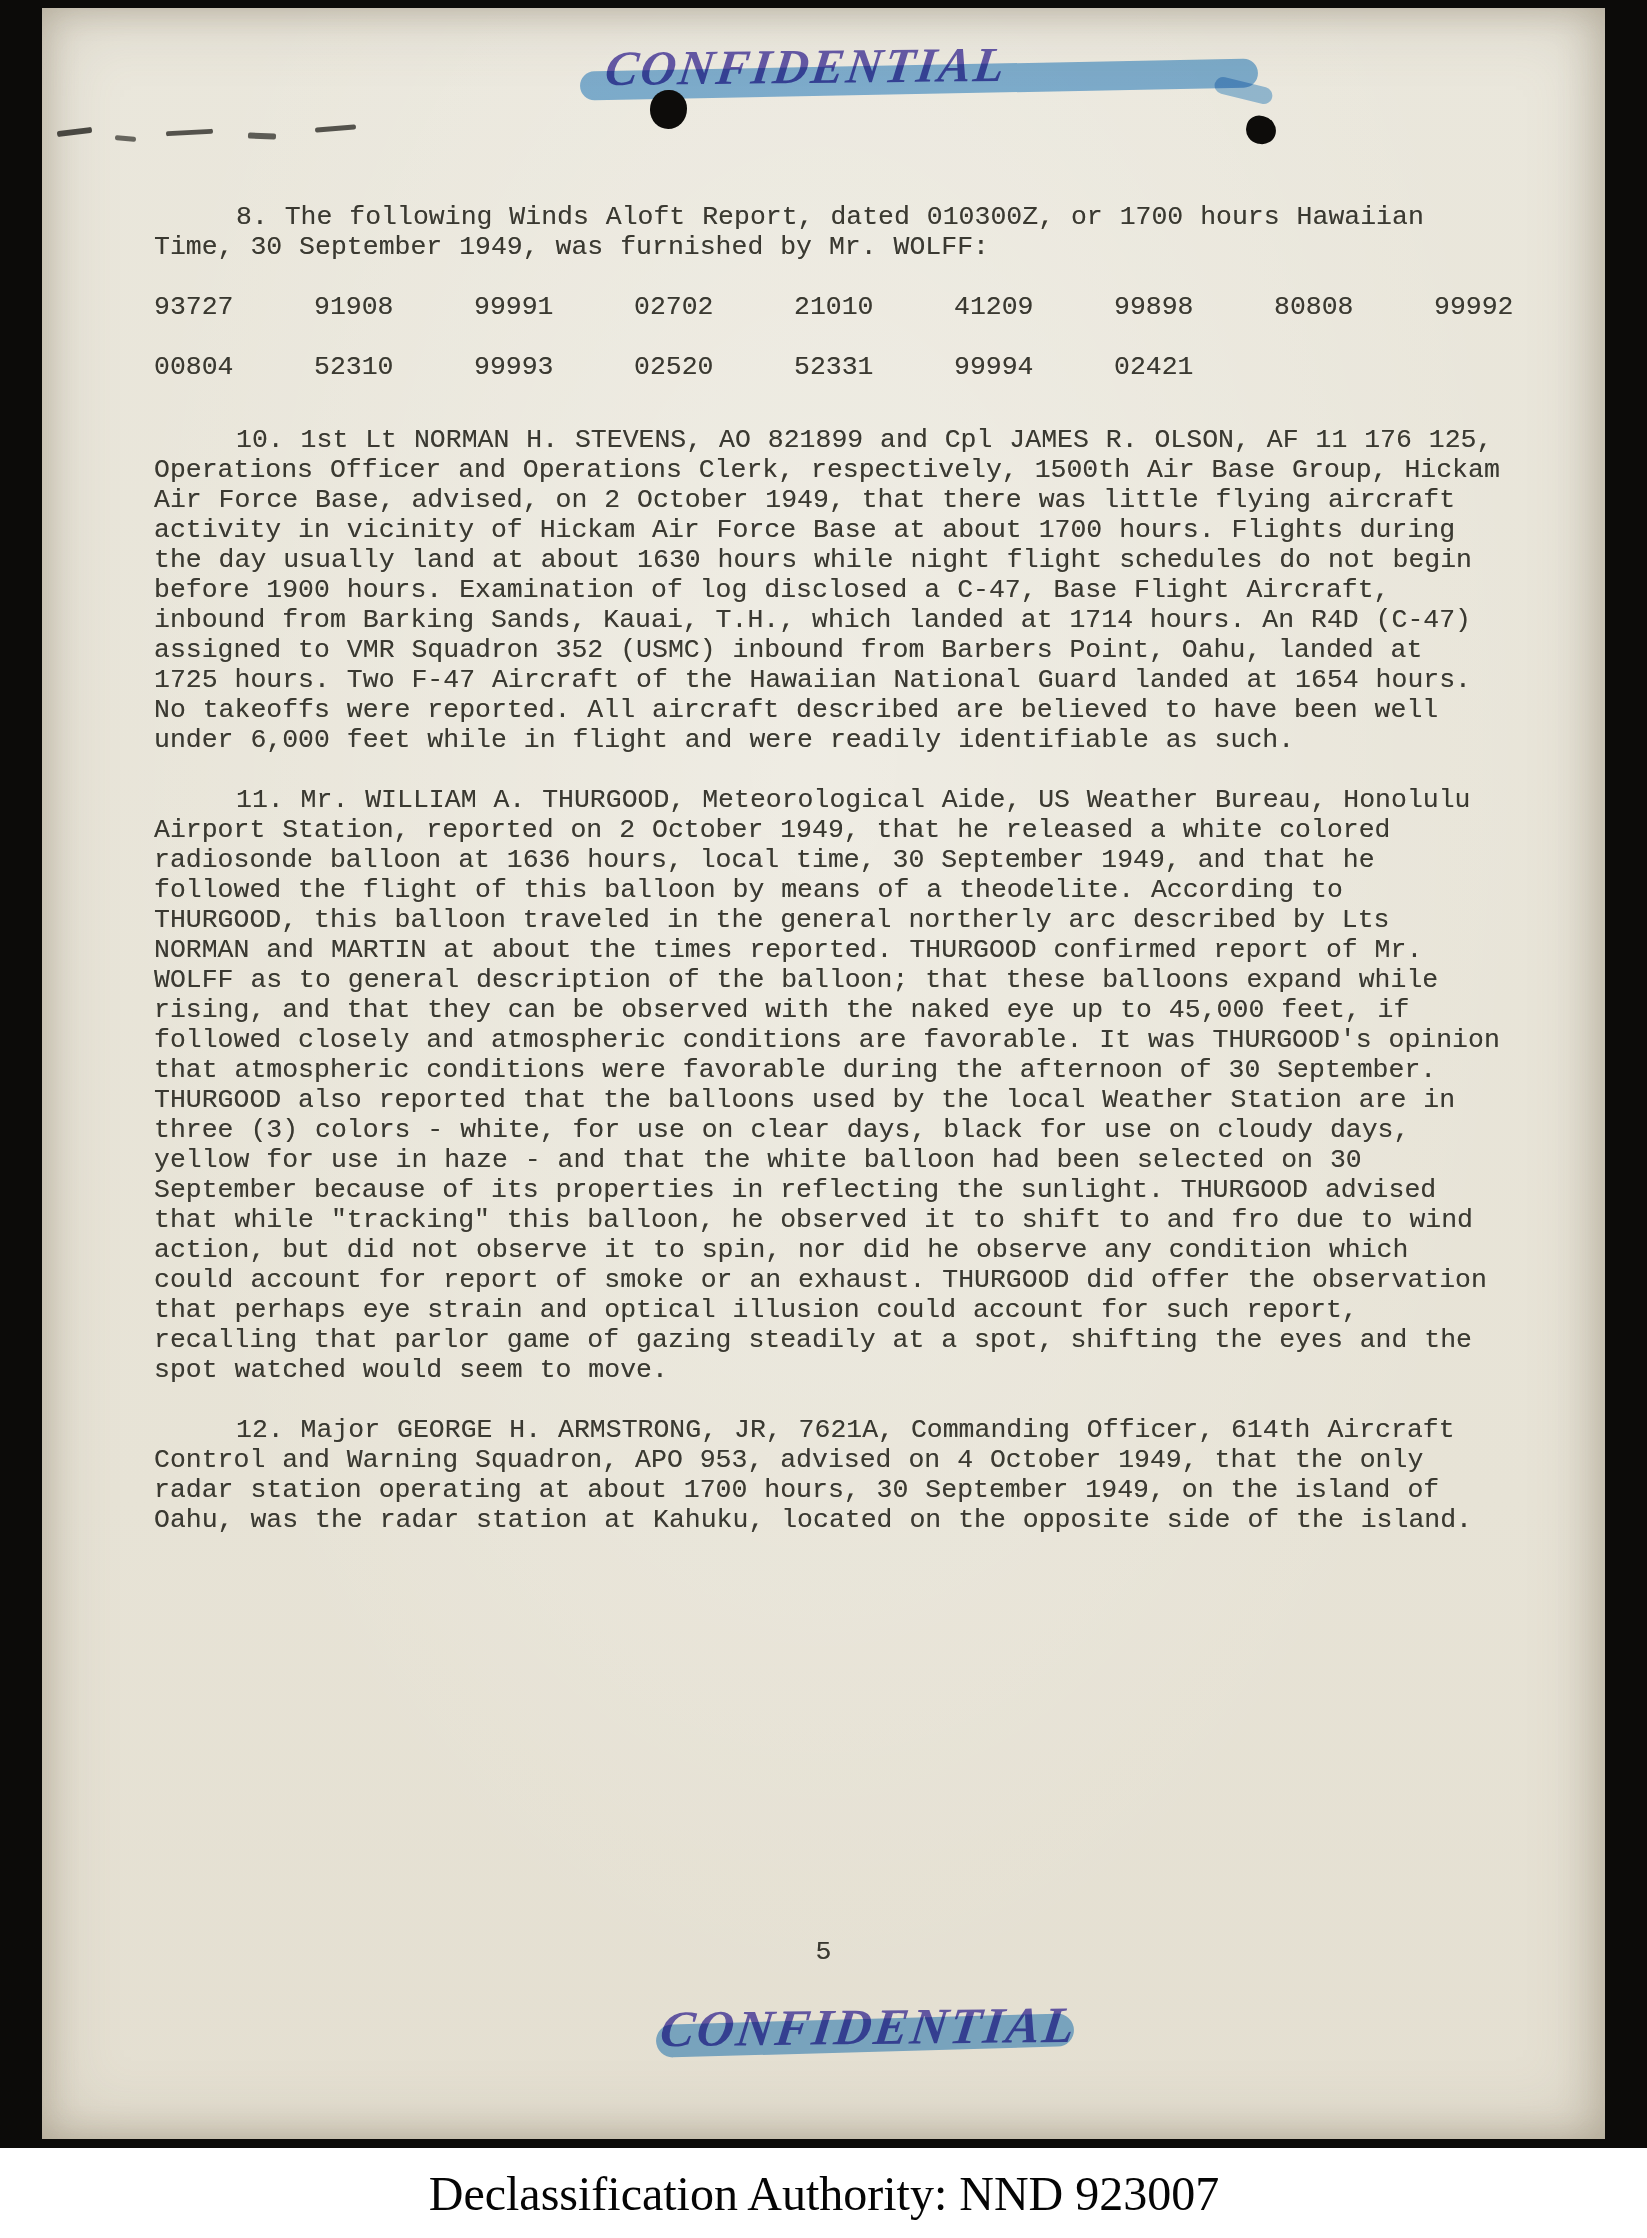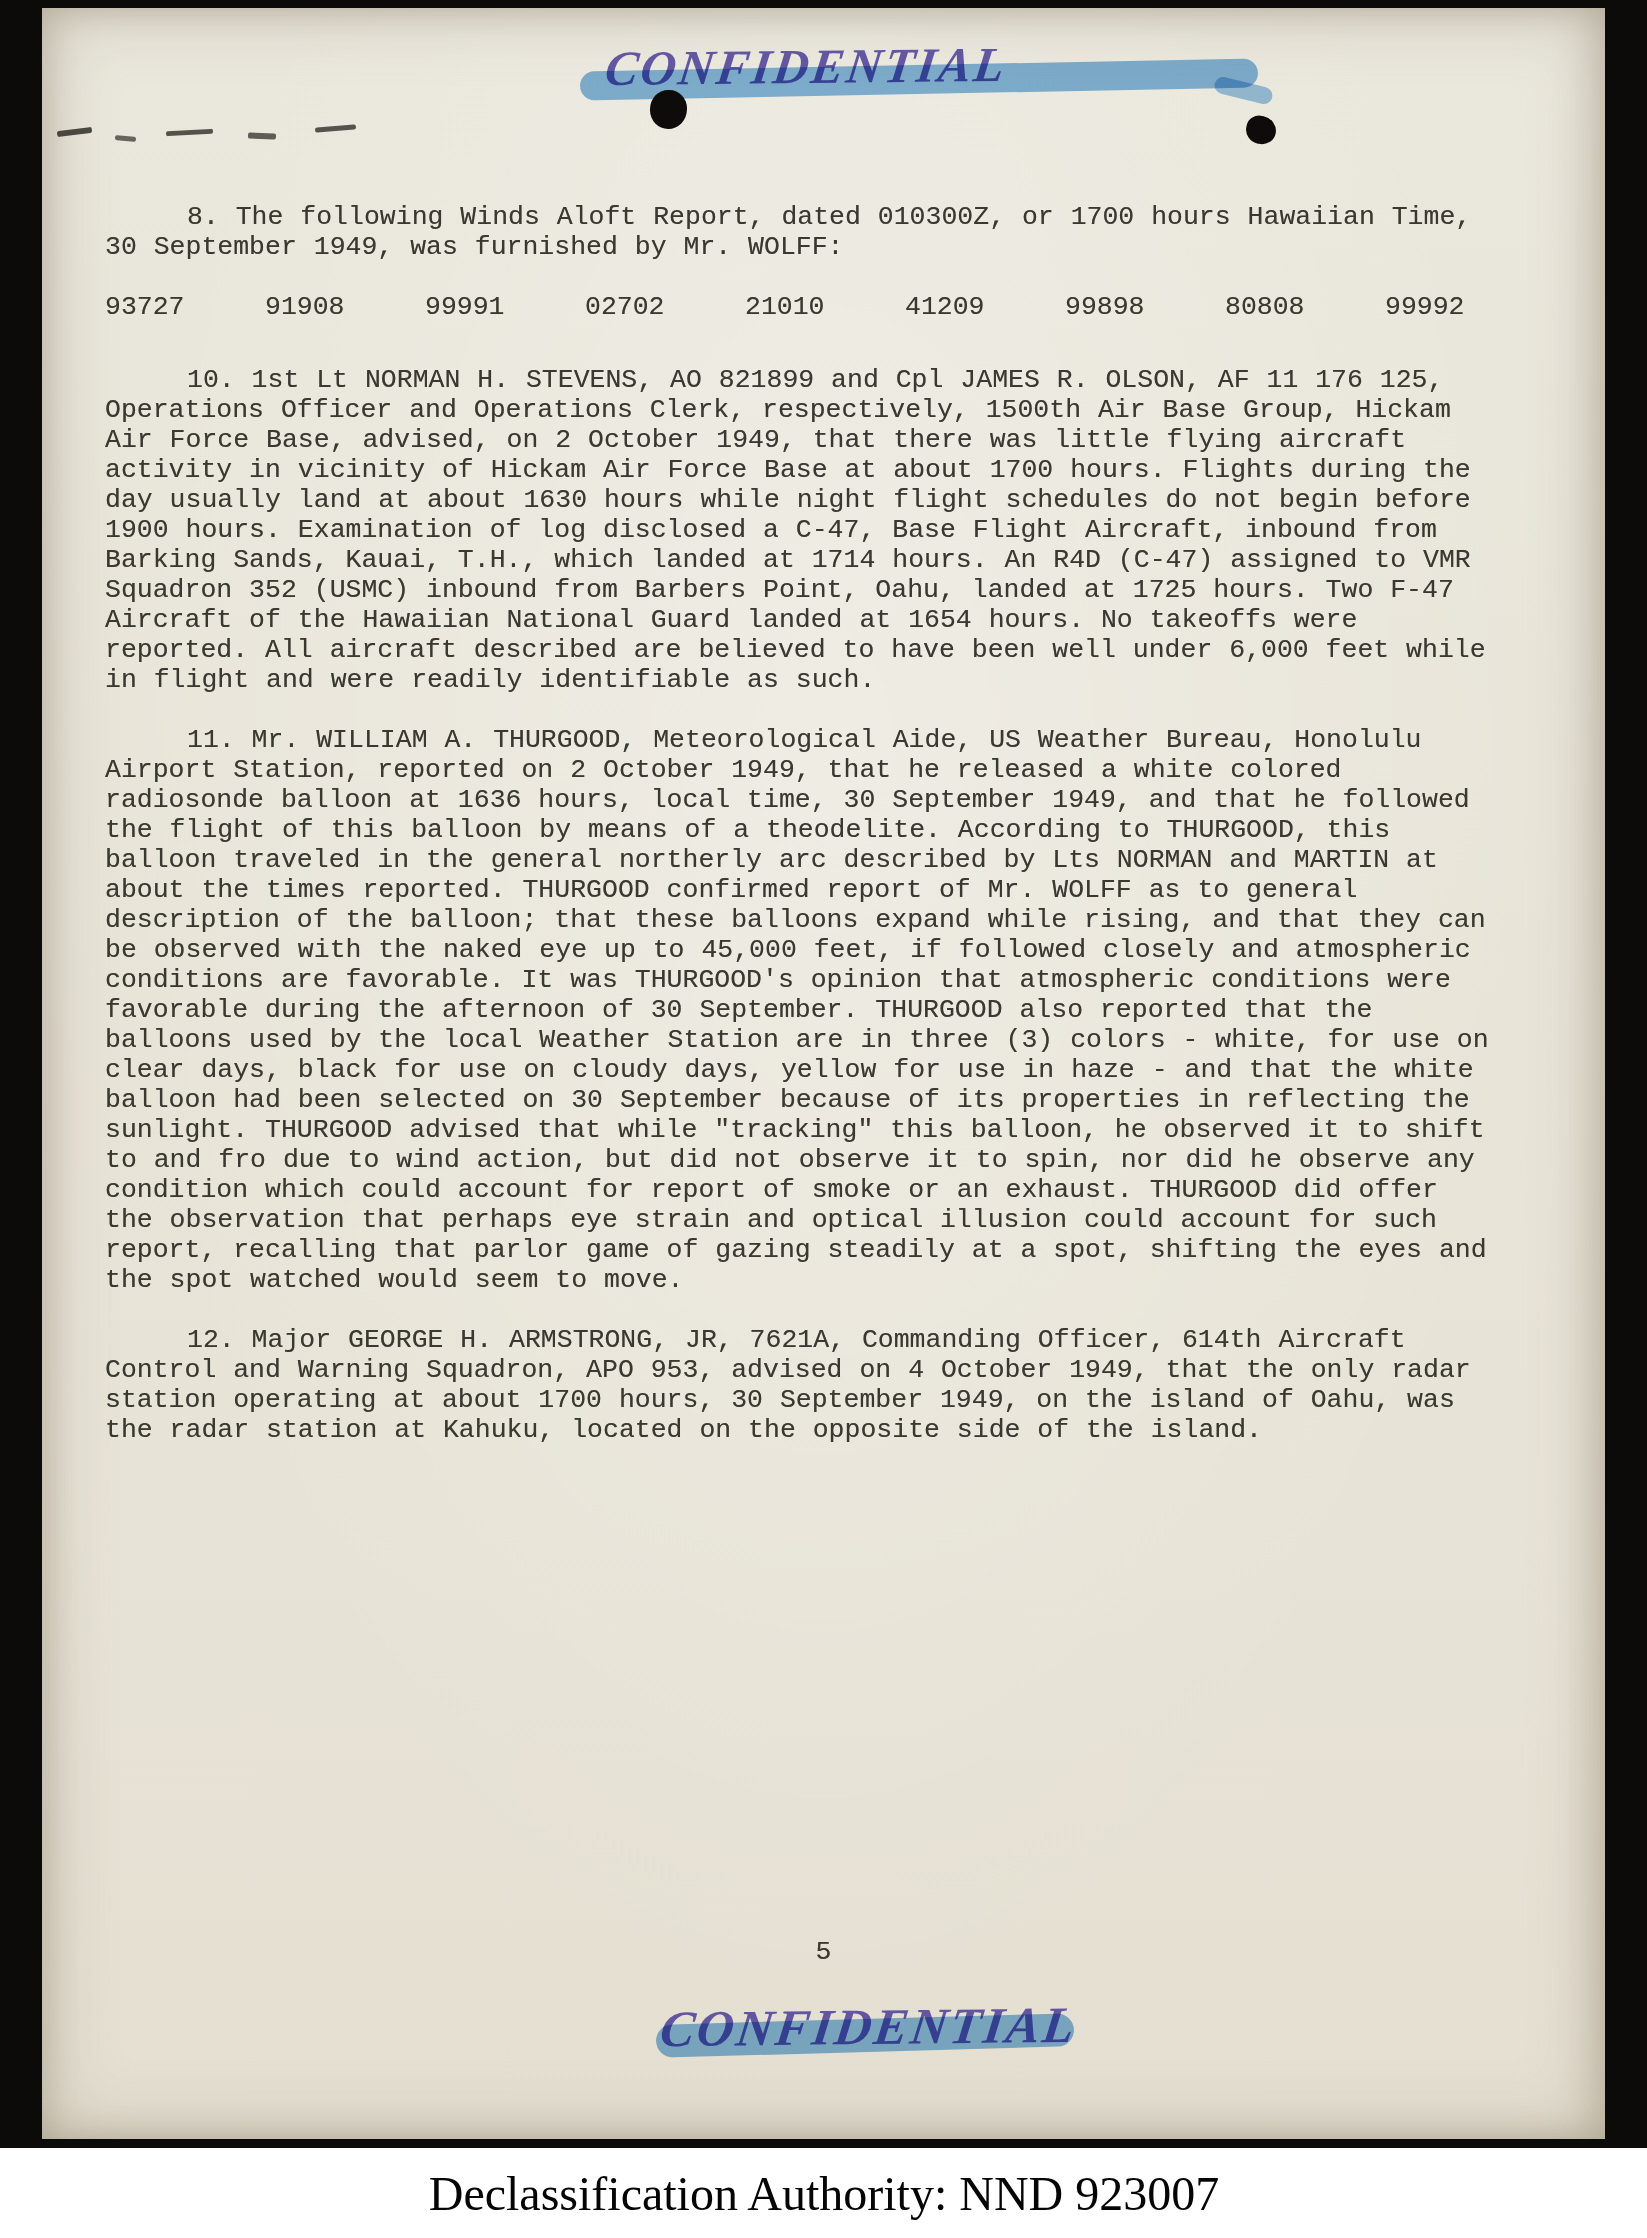--- a/index.html
+++ b/index.html
@@ -22,21 +22,21 @@
       linear-gradient(180deg, #eae7dc 0%, #e7e3d6 70%, #e4dfd1 100%);
     box-shadow:
       inset 0 0 74px rgba(115,102,78,0.28),
       inset -13.7px 0 34px rgba(110,98,74,0.18),
       inset 10.8px 0 29px rgba(110,98,74,0.14);
     overflow: hidden;
   }
 
   
   .content {
-    padding: 194px 105px 0 63px;
+    padding: 194px 105px 0 112px;
     color: #3a3931;
     font-size: 26.5px;
     line-height: 30px;
     text-shadow: 0 0 0.5px rgba(58,57,49,0.45);
   }
   p.doc-para {
     text-indent: 82px;
     margin-bottom: 30px;
     word-spacing: 1px;
   }
@@ -127,20 +127,21 @@
     <div class="pencil p2"></div>
     <div class="pencil p3"></div>
     <div class="pencil p4"></div>
     <div class="pencil p5"></div>
 
     <div class="content">
       <p class="doc-para">8. The following Winds Aloft Report, dated 010300Z, or 1700 hours Hawaiian Time, 30 September 1949, was furnished by Mr. WOLFF:</p>
 
       <div class="winds">
           <div class="winds-row"><span class="winds-cell">93727</span><span class="winds-cell">91908</span><span class="winds-cell">99991</span><span class="winds-cell">02702</span><span class="winds-cell">21010</span><span class="winds-cell">41209</span><span class="winds-cell">99898</span><span class="winds-cell">80808</span><span class="winds-cell">99992</span></div>
+          <div class="winds-row"><span class="winds-cell">00804</span><span class="winds-cell">52310</span><span class="winds-cell">99993</span><span class="winds-cell">02520</span><span class="winds-cell">52331</span><span class="winds-cell">99994</span><span class="winds-cell">02421</span></div>
         </div>
 
       <p class="doc-para">10. 1st Lt NORMAN H. STEVENS, AO 821899 and Cpl JAMES R. OLSON, AF 11 176 125, Operations Officer and Operations Clerk, respectively, 1500th Air Base Group, Hickam Air Force Base, advised, on 2 October 1949, that there was little flying aircraft activity in vicinity of Hickam Air Force Base at about 1700 hours. Flights during the day usually land at about 1630 hours while night flight schedules do not begin before 1900 hours. Examination of log disclosed a C-47, Base Flight Aircraft, inbound from Barking Sands, Kauai, T.H., which landed at 1714 hours. An R4D (C-47) assigned to VMR Squadron 352 (USMC) inbound from Barbers Point, Oahu, landed at 1725 hours. Two F-47 Aircraft of the Hawaiian National Guard landed at 1654 hours. No takeoffs were reported. All aircraft described are believed to have been well under 6,000 feet while in flight and were readily identifiable as such.</p>
       <p class="doc-para">11. Mr. WILLIAM A. THURGOOD, Meteorological Aide, US Weather Bureau, Honolulu Airport Station, reported on 2 October 1949, that he released a white colored radiosonde balloon at 1636 hours, local time, 30 September 1949, and that he followed the flight of this balloon by means of a theodelite. According to THURGOOD, this balloon traveled in the general northerly arc described by Lts NORMAN and MARTIN at about the times reported. THURGOOD confirmed report of Mr. WOLFF as to general description of the balloon; that these balloons expand while rising, and that they can be observed with the naked eye up to 45,000 feet, if followed closely and atmospheric conditions are favorable. It was THURGOOD's opinion that atmospheric conditions were favorable during the afternoon of 30 September. THURGOOD also reported that the balloons used by the local Weather Station are in three (3) colors - white, for use on clear days, black for use on cloudy days, yellow for use in haze - and that the white balloon had been selected on 30 September because of its properties in reflecting the sunlight. THURGOOD advised that while "tracking" this balloon, he observed it to shift to and fro due to wind action, but did not observe it to spin, nor did he observe any condition which could account for report of smoke or an exhaust. THURGOOD did offer the observation that perhaps eye strain and optical illusion could account for such report, recalling that parlor game of gazing steadily at a spot, shifting the eyes and the spot watched would seem to move.</p>
       <p class="doc-para">12. Major GEORGE H. ARMSTRONG, JR, 7621A, Commanding Officer, 614th Aircraft Control and Warning Squadron, APO 953, advised on 4 October 1949, that the only radar station operating at about 1700 hours, 30 September 1949, on the island of Oahu, was the radar station at Kahuku, located on the opposite side of the island.</p>
     </div>
 
     <div class="page-number">5</div>
 
     <div class="stamp stamp-bottom">CONFIDENTIAL</div>

